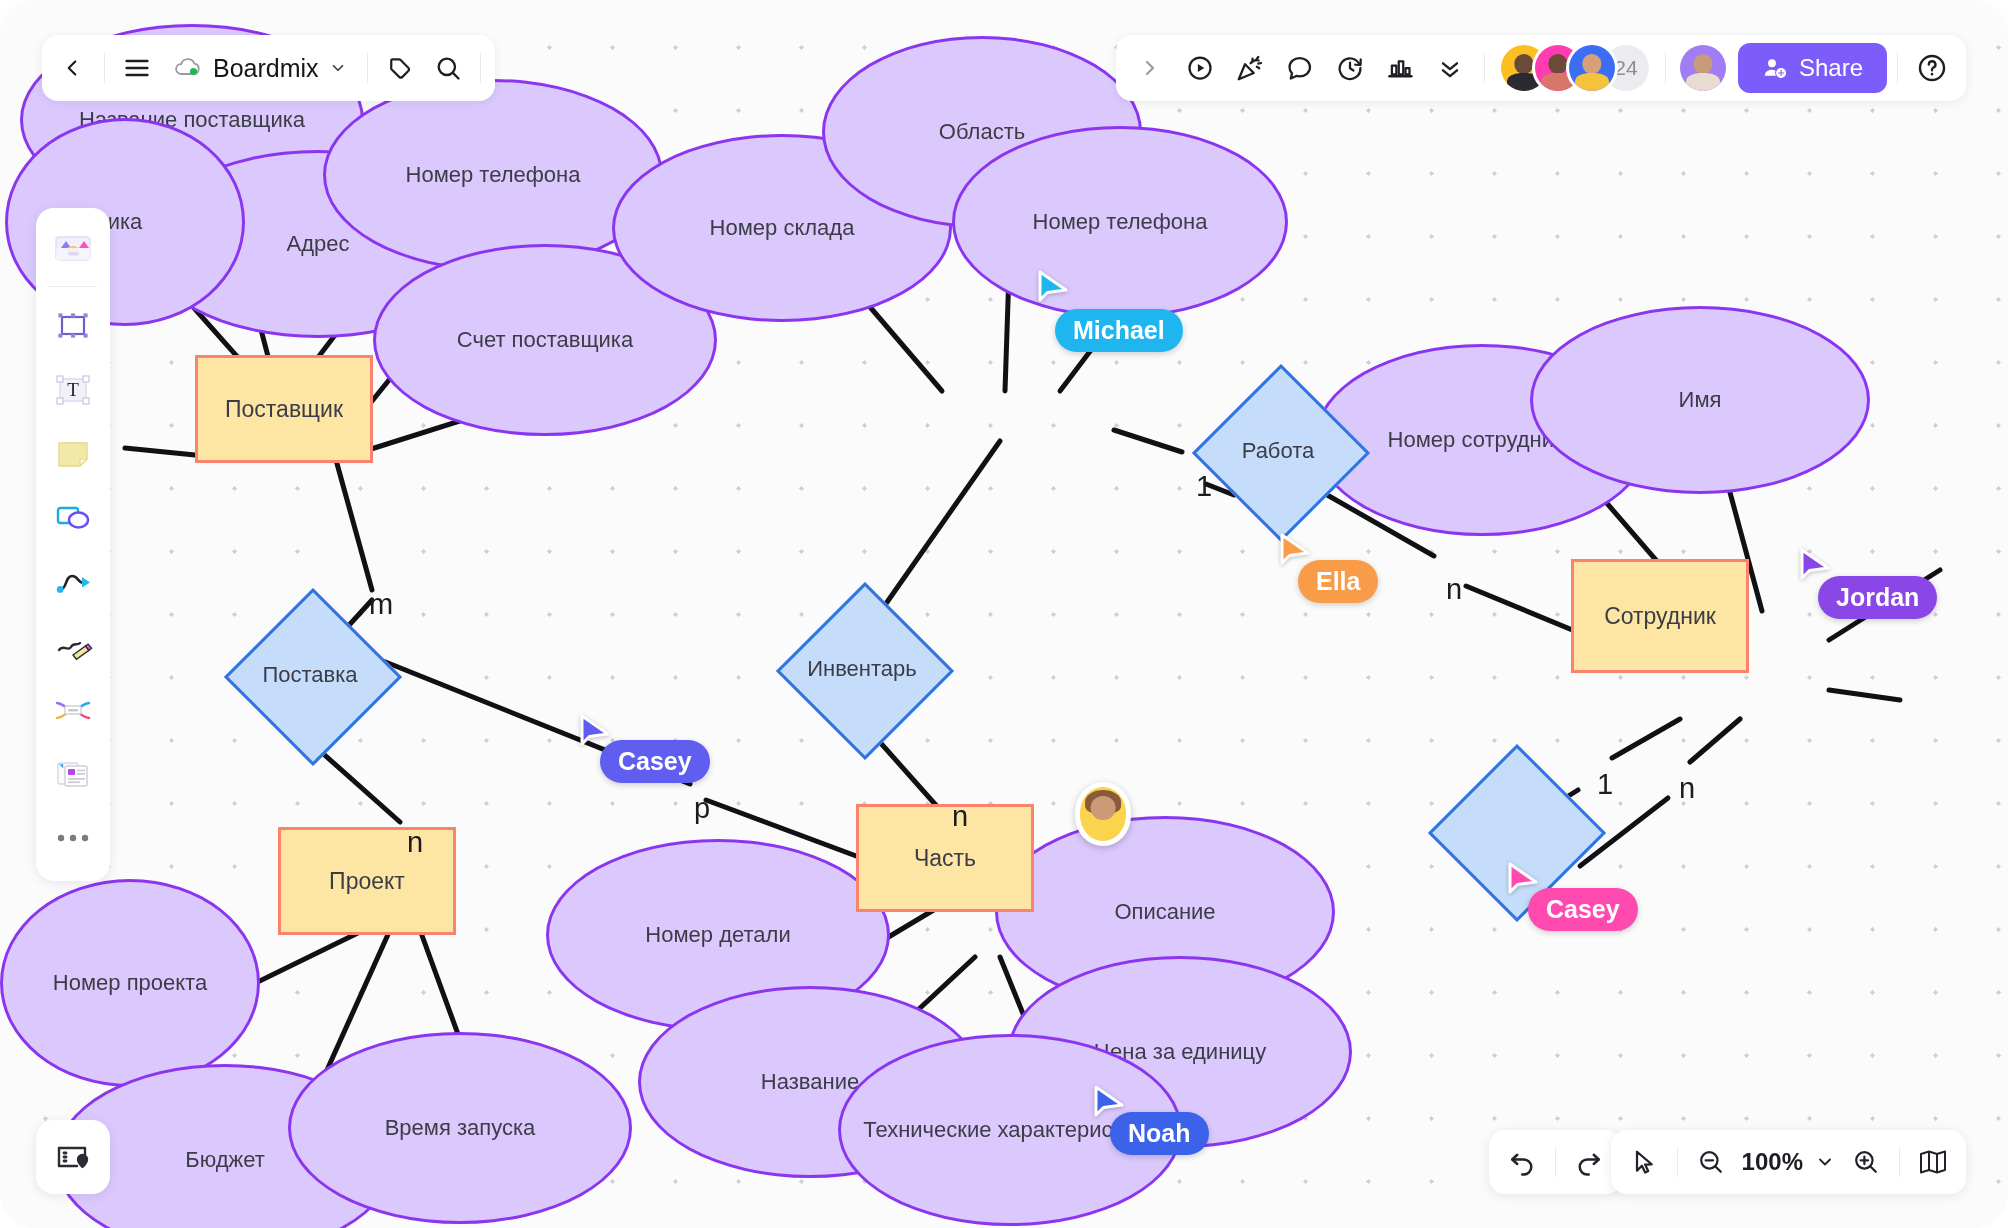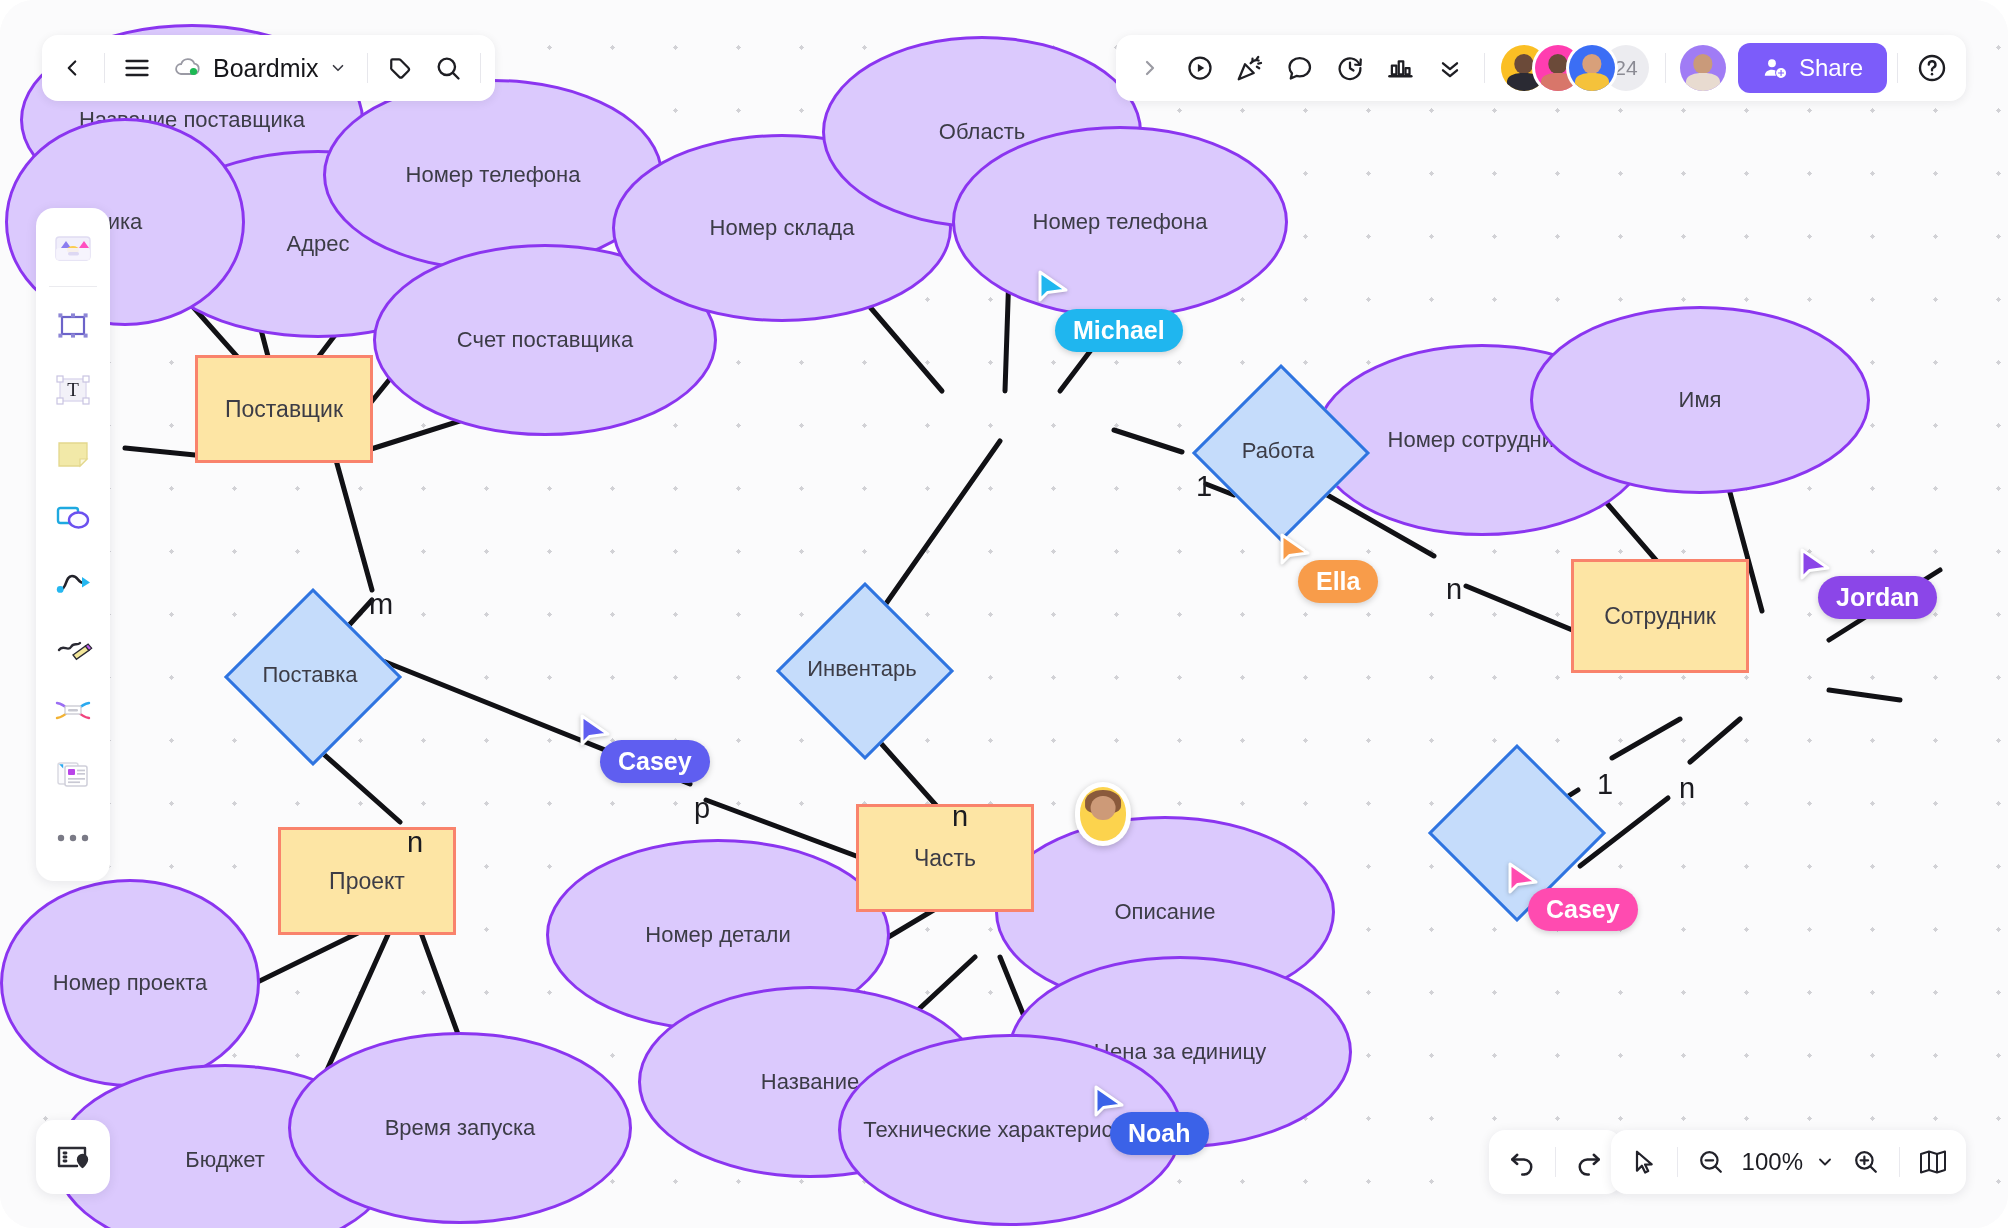--- a/index.html
+++ b/index.html
@@ -111,21 +111,21 @@
     box-shadow:0 2px 12px rgba(20,20,40,.09);
     display:flex;align-items:center;padding:0 8px;
   }
   #undo-group{right:386px;}
   #zoom-group{right:42px;}
   .ctl{
     height:50px;min-width:50px;border-radius:11px;
     display:flex;align-items:center;justify-content:center;cursor:pointer;color:#22222a;
   }
   .ctl-sep{width:1px;height:30px;background:#e9e9ee;margin:0 8px;}
-  #zoom-val{font-size:24px;color:#1c1c22;padding:0 6px;cursor:pointer;}
+  #zoom-val{font-size:24px;color:#1c1c22;padding:0 6px;cursor:pointer;font-weight:bold;}
 
   
   #diagram{position:absolute;left:0;top:0;width:2008px;height:1228px;}
   .node{position:absolute;display:flex;align-items:center;justify-content:center;text-align:center;}
   .ellipse{
     background:#dbc9fd;border:3px solid #8b35f0;border-radius:50%;
     color:#3c3c46;font-size:22px;line-height:1.22;
   }
   .entity{
     background:#fde5a4;border:3px solid #f9836c;

